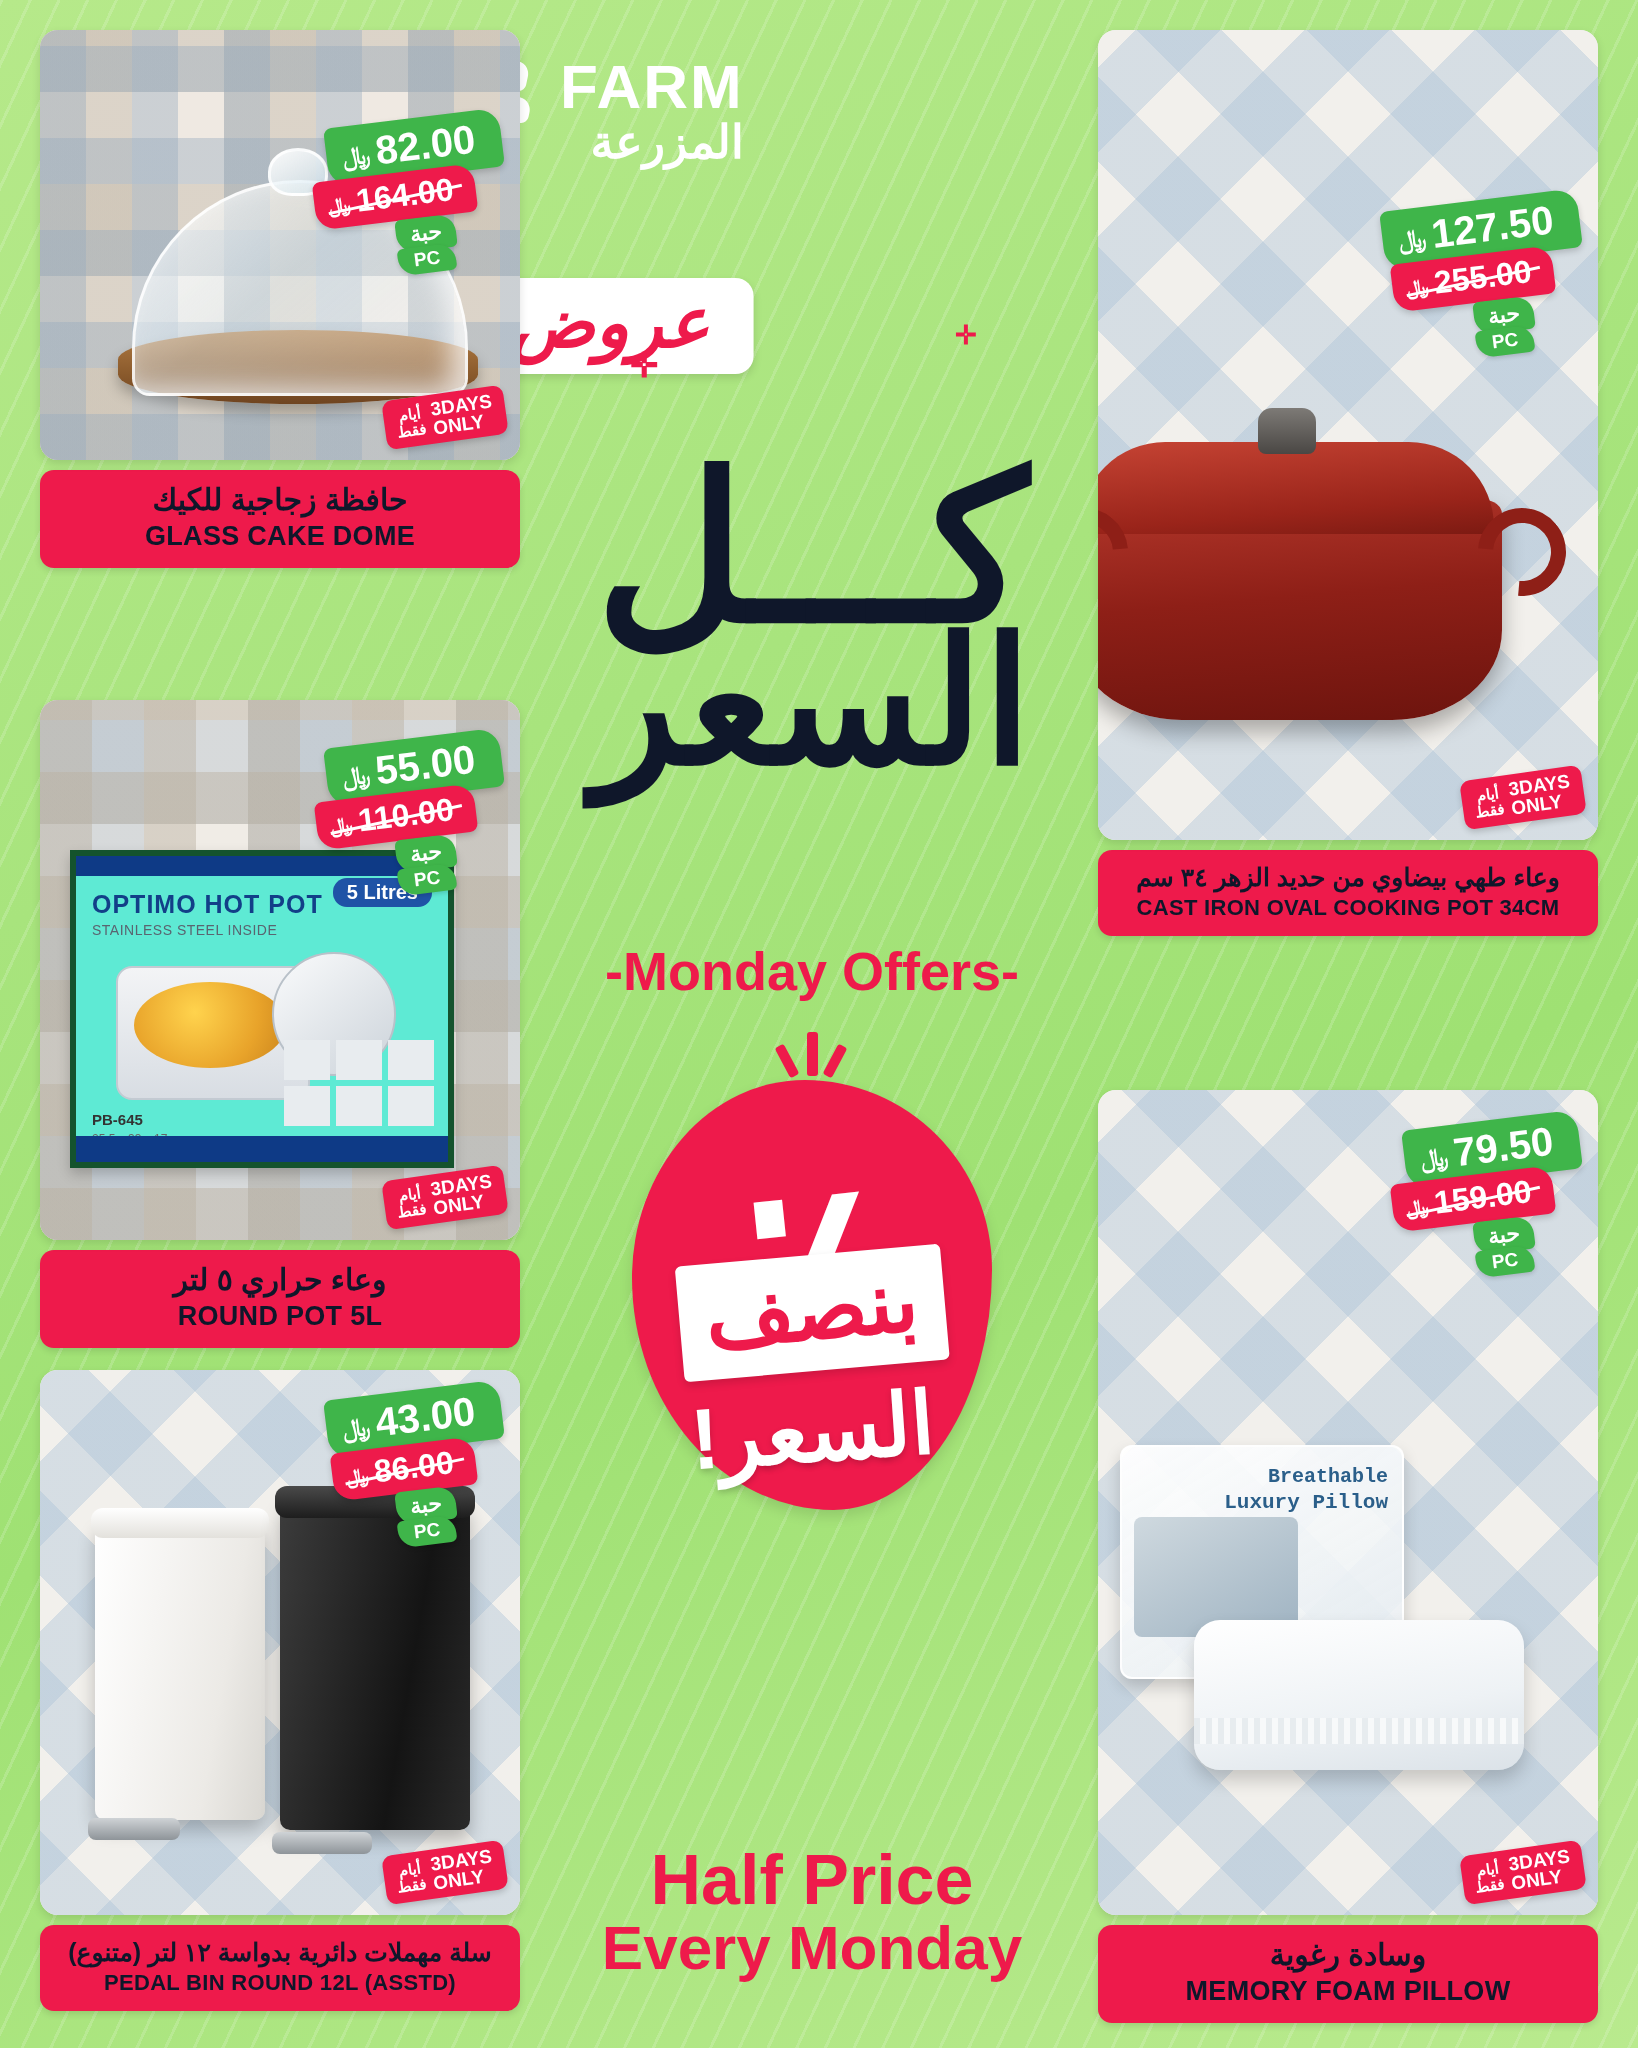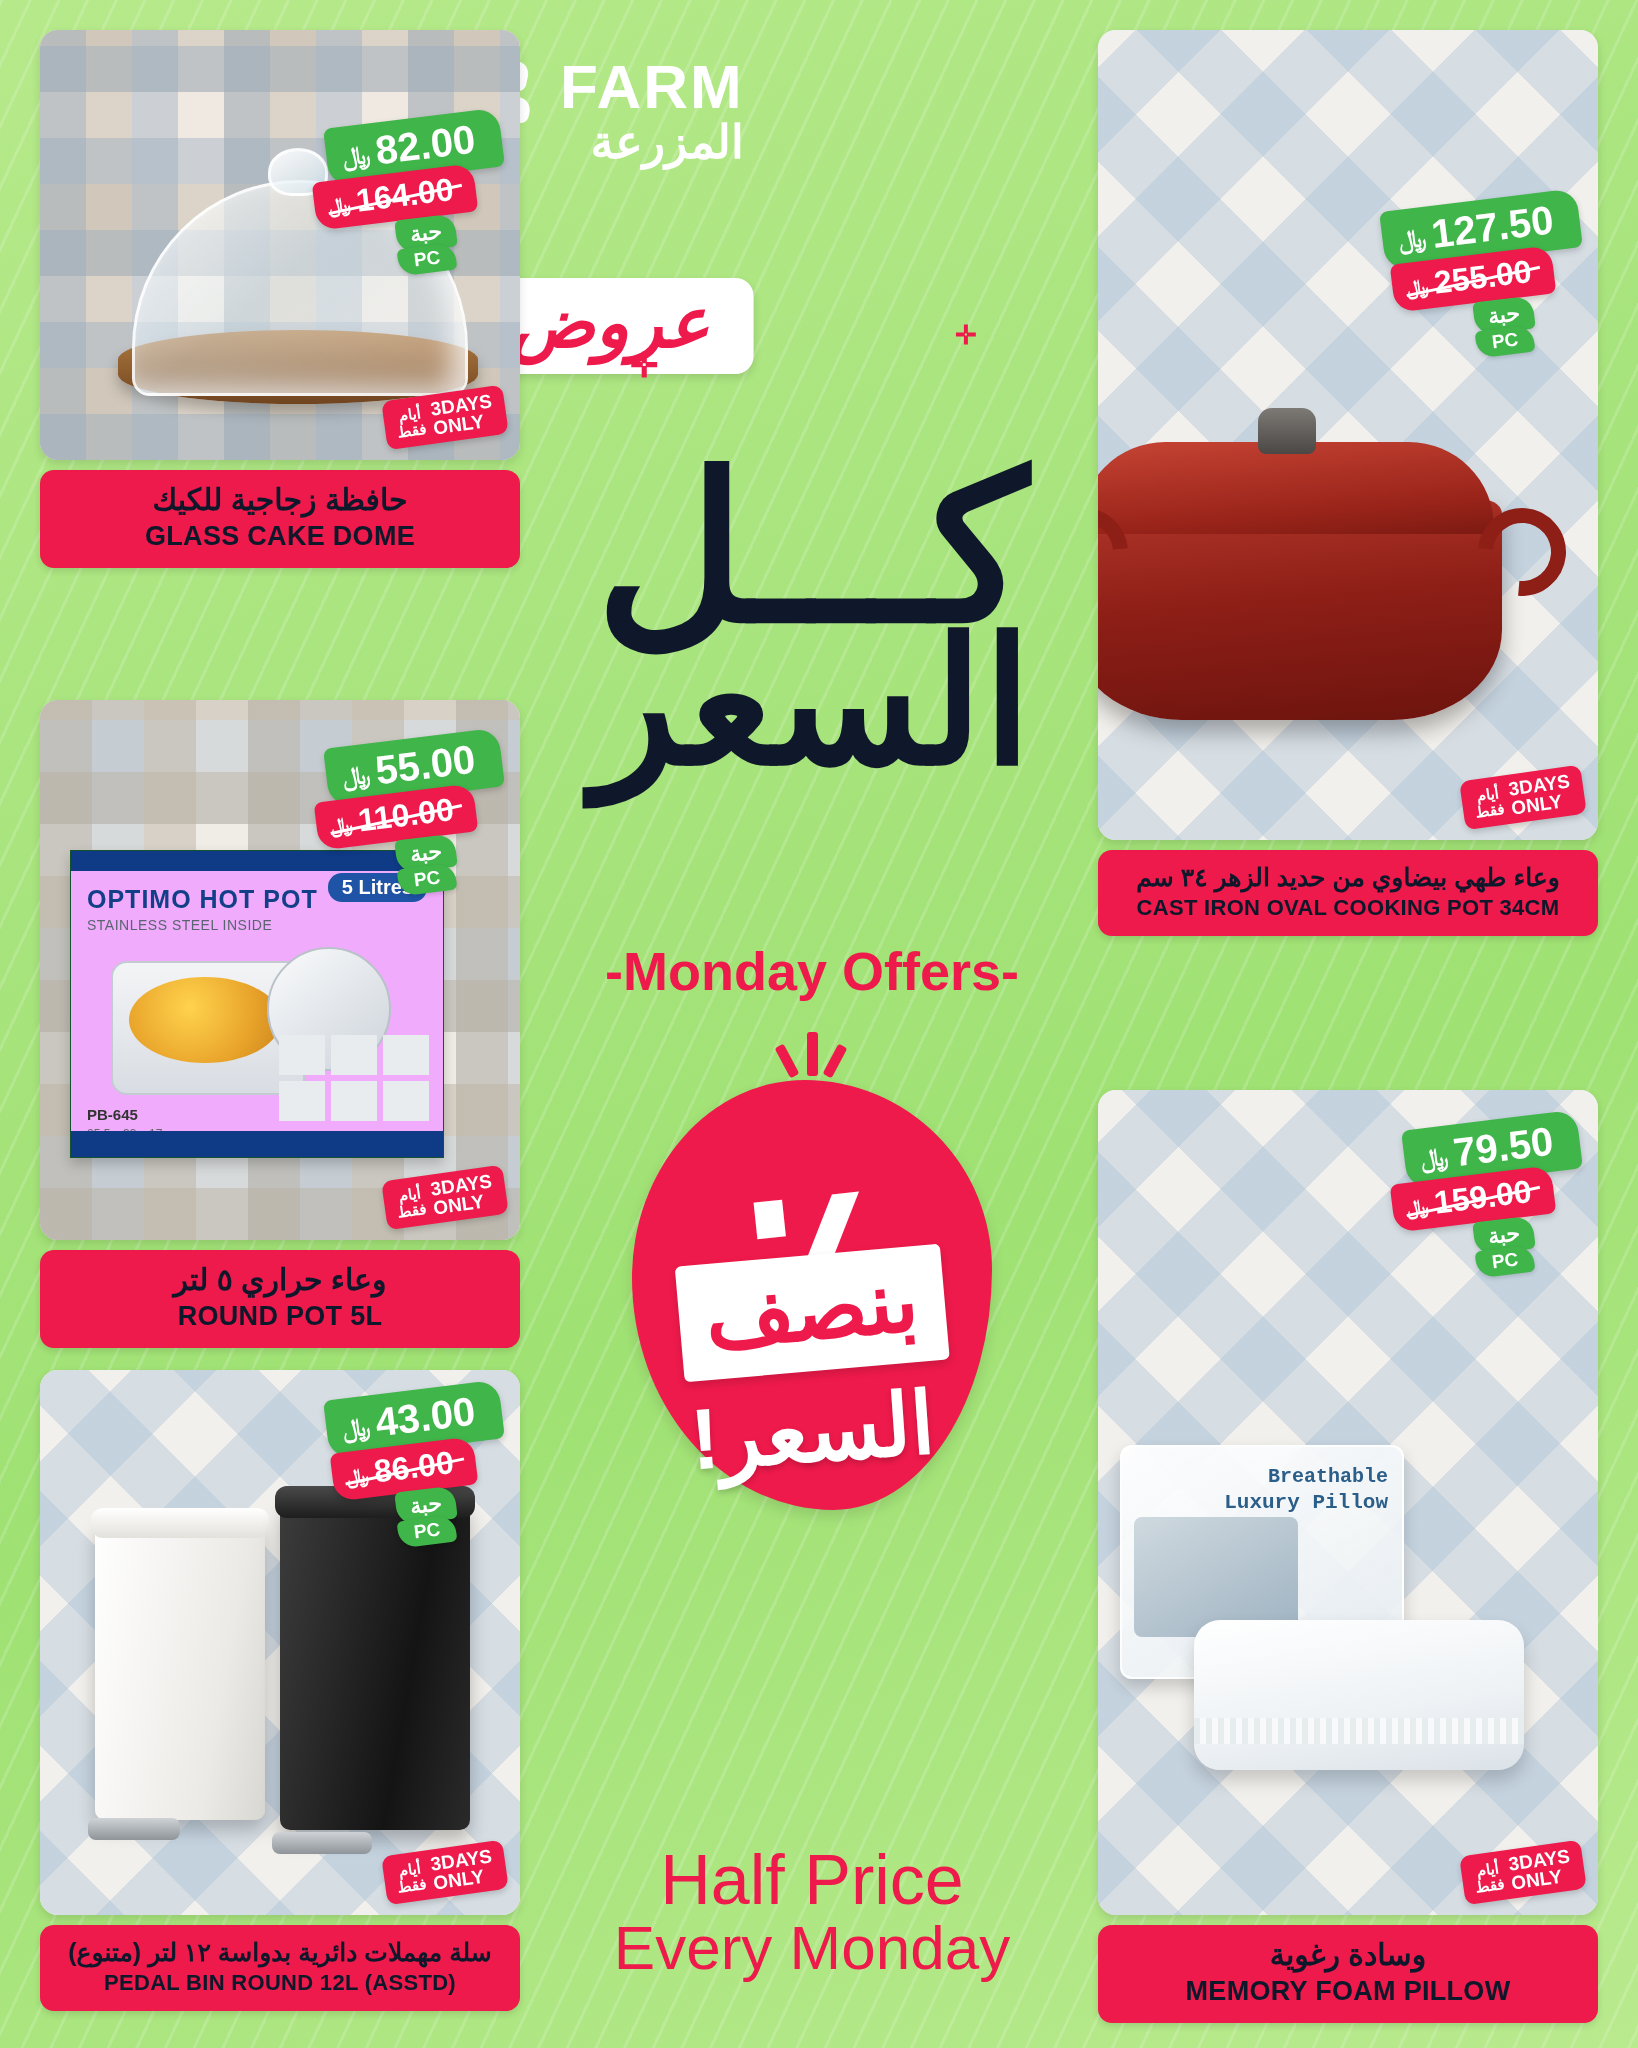--- a/index.html
+++ b/index.html
@@ -163,37 +163,37 @@
     transform:rotate(-5deg);border-radius:6px;
     box-shadow:0 4px 8px rgba(0,0,0,.14);
   }
   .halfprice-ar .w2{
     display:inline-block;margin-top:10px;color:#fff;
     font-size:86px;font-weight:bold;transform:rotate(-4deg);
     text-shadow:0 3px 6px rgba(0,0,0,.18);
   }
   .halfprice-en{
     position:absolute;left:812px;top:1845px;transform:translateX(-50%);
-    text-align:center;color:#ee1a4b;font-weight:normal;line-height:1.02;white-space:nowrap;
+    text-align:center;color:#ee1a4b;font-weight:bold;line-height:1.02;white-space:nowrap;
   }
   .halfprice-en .l1{font-size:70px;}
   .halfprice-en .l2{font-size:62px;}
 
   
   .obj{position:absolute;}
   
   .dome-base{left:78px;top:300px;width:360px;height:74px;border-radius:50%/40%;
     background:linear-gradient(180deg,#b27c43,#8a5a2c 60%,#6f4420);box-shadow:0 8px 14px rgba(0,0,0,.25);}
   .dome-glass{left:92px;top:150px;width:330px;height:210px;border-radius:170px 170px 18px 18px;
     background:linear-gradient(140deg,rgba(255,255,255,.72),rgba(226,238,244,.45) 45%,rgba(255,255,255,.30));
     border:3px solid rgba(255,255,255,.85);box-shadow:inset -14px -6px 26px rgba(255,255,255,.7);}
   .dome-knob{left:228px;top:118px;width:54px;height:42px;border-radius:50% 50% 40% 40%;
     background:linear-gradient(150deg,rgba(255,255,255,.9),rgba(210,230,240,.6));border:3px solid rgba(255,255,255,.85);}
   
-  .hpbox{left:70px;top:855px;width:372px;height:306px;background:#f0abfc;border:1px solid #14532d;
+  .hpbox{left:70px;top:855px;width:372px;height:306px;background:#5eead4;border:6px solid #14532d;
     box-shadow:0 6px 12px rgba(0,0,0,.2);}
   .hpbox .bt{position:absolute;left:0;right:0;top:0;height:20px;background:#0e3a86;}
   .hpbox .bb{position:absolute;left:0;right:0;bottom:0;height:26px;background:#0e3a86;}
   .hpbox .ttl{position:absolute;left:16px;top:34px;color:#123f88;font-size:25px;font-weight:bold;letter-spacing:1px;}
   .hpbox .sub{position:absolute;left:16px;top:66px;color:#5a6470;font-size:14px;letter-spacing:.5px;}
   .hpbox .lit{position:absolute;right:16px;top:22px;background:#1f53a6;color:#fff;font-size:20px;font-weight:bold;
     padding:3px 14px;border-radius:14px;}
   .hpbox .pot{position:absolute;left:40px;top:110px;width:190px;height:130px;border-radius:16px;
     background:linear-gradient(180deg,#f3f4f6,#d8dde3);border:2px solid #c3cad2;}
   .hpbox .soup{position:absolute;left:58px;top:126px;width:152px;height:86px;border-radius:50%;

